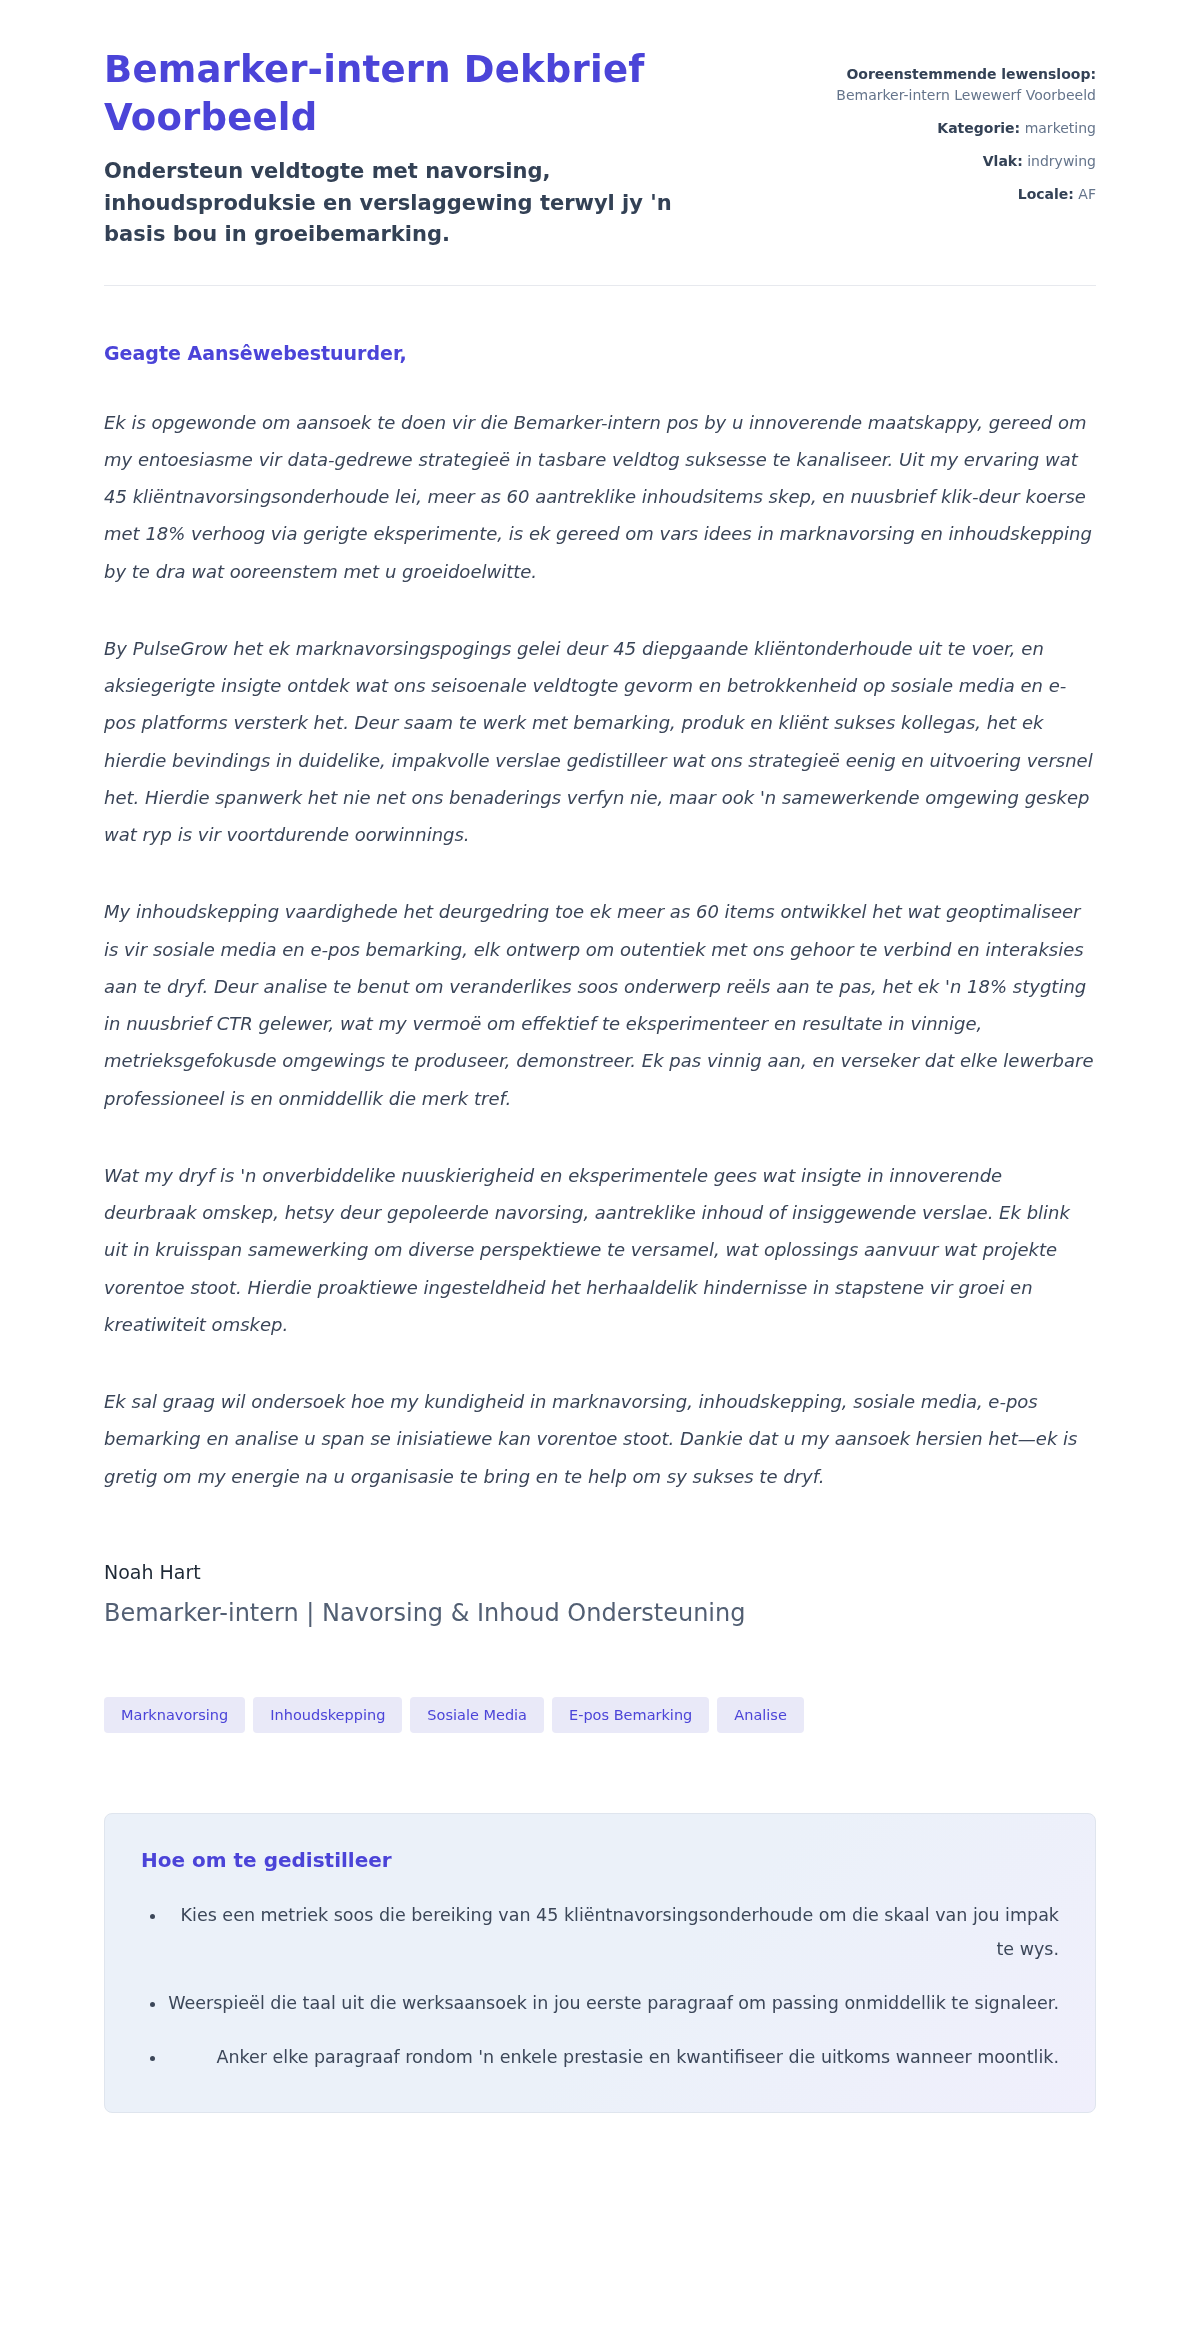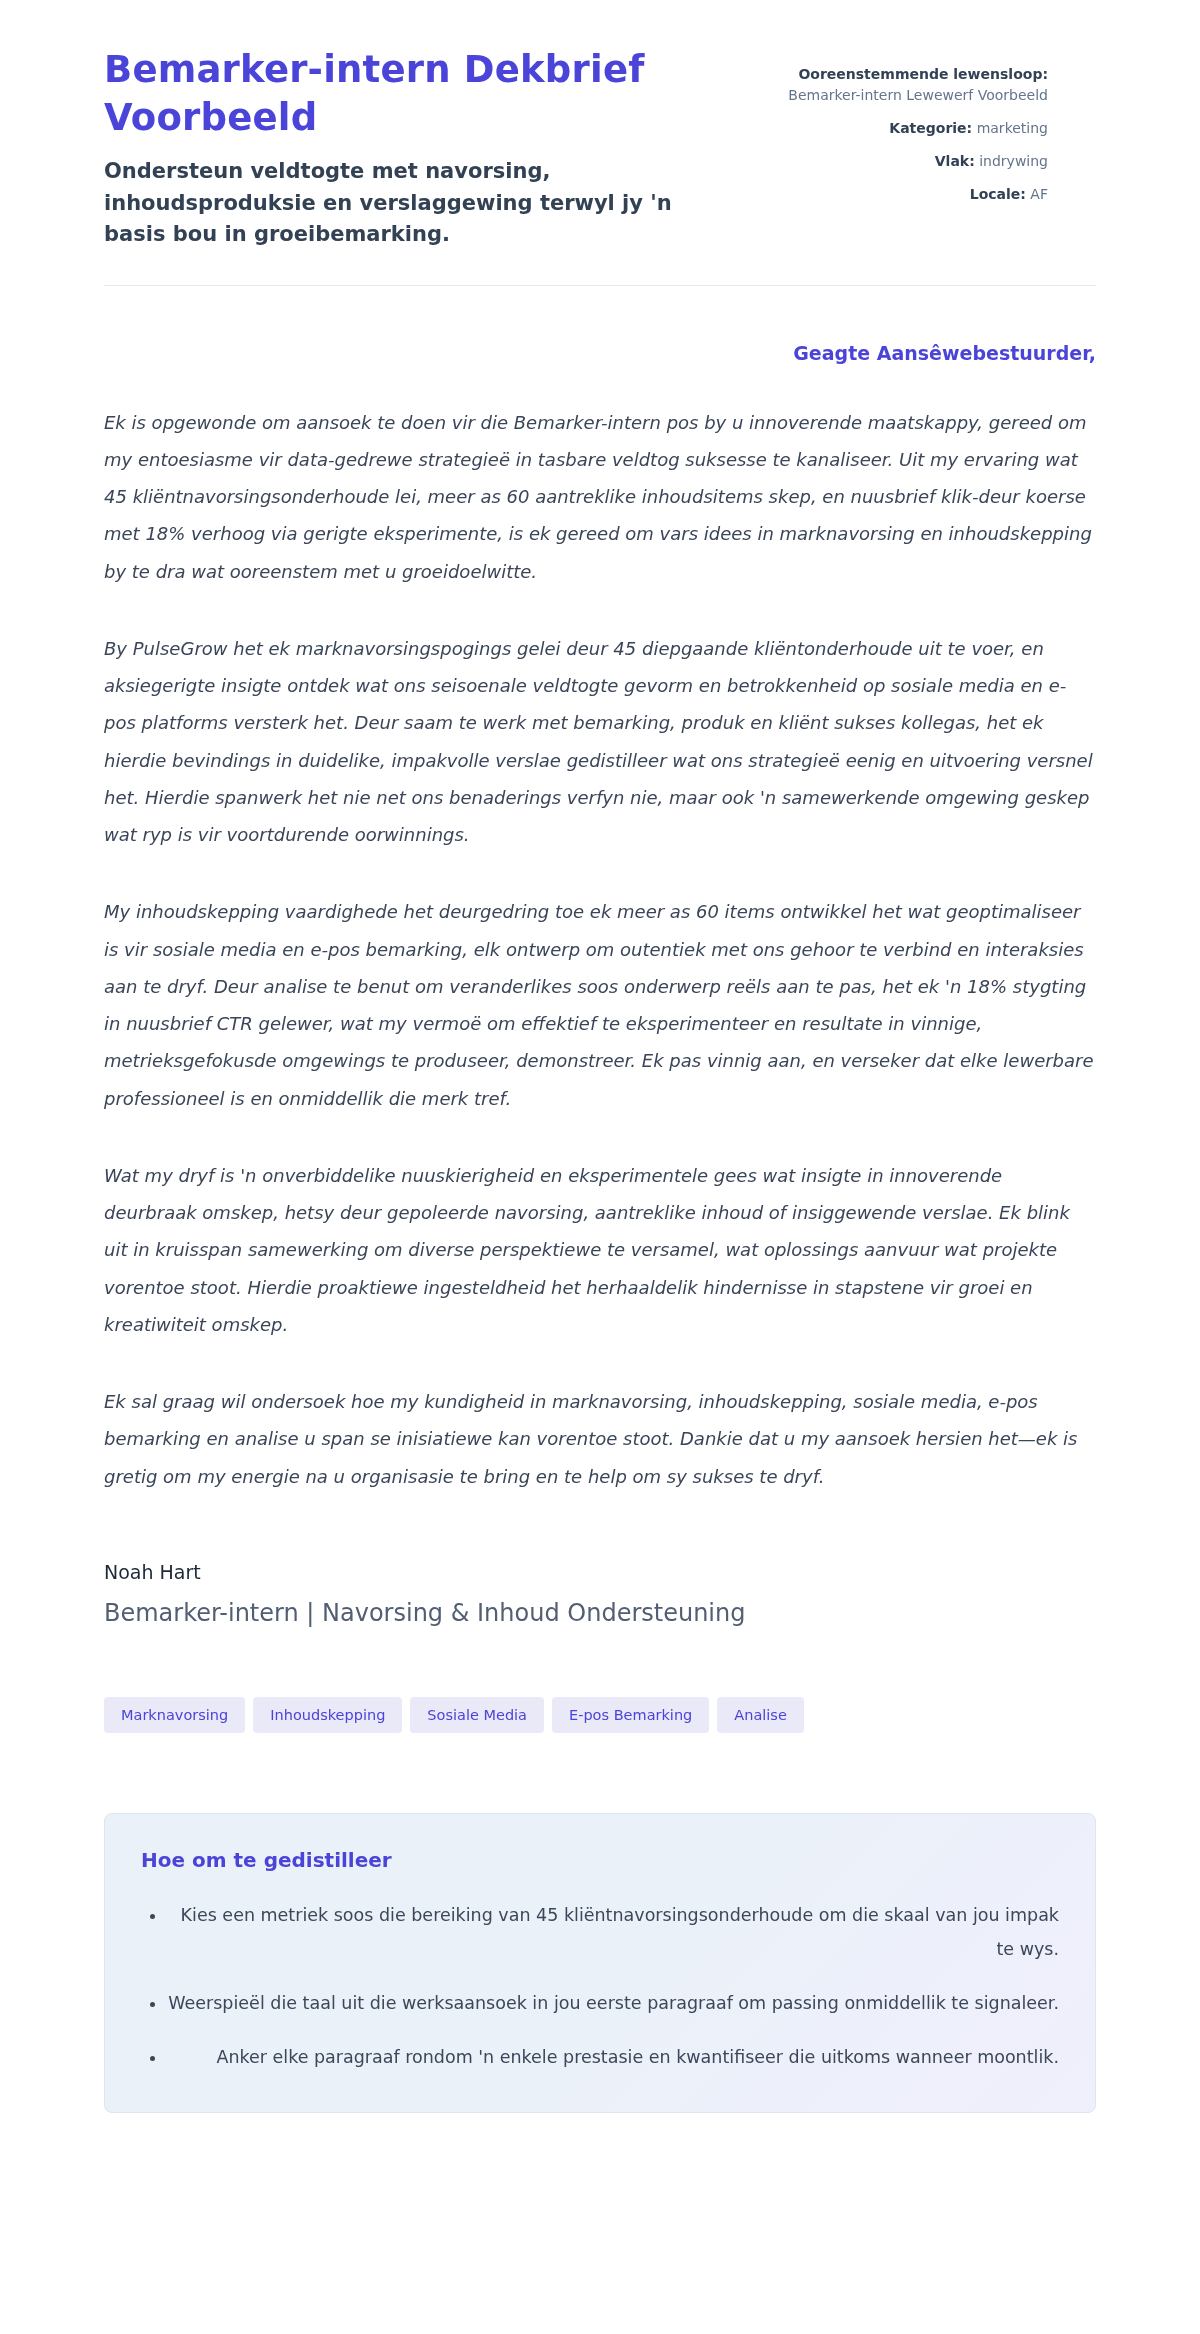--- a/index.html
+++ b/index.html
@@ -24,20 +24,21 @@
   }
   .page{
     width:992px;
     margin:0 auto;
     padding-top:46px;
     padding-bottom:48px;
   }
   
   .header{
     display:flex;
+    justify-content:space-between;
     align-items:flex-start;
     gap:24px;
   }
   .header-left{max-width:660px;}
   .doc-title{
     margin:0;
     font-size:37px;
     line-height:1.3;
     font-weight:700;
     color:var(--accent);
@@ -66,21 +67,20 @@
     border-top:1px solid var(--divider);
     margin:34px 0 0 0;
   }
   
   .letter{margin-top:56px;}
   .greeting{
     margin:0 0 40px 0;
     font-size:19px;
     font-weight:700;
     color:var(--accent);
-    text-align:right;
   }
   .letter .para{
     margin:0 0 40px 0;
     font-size:18px;
     line-height:2.07;
     color:var(--body);
     font-style:italic;
   }
   .sig-name{
     margin:66px 0 0 0;

